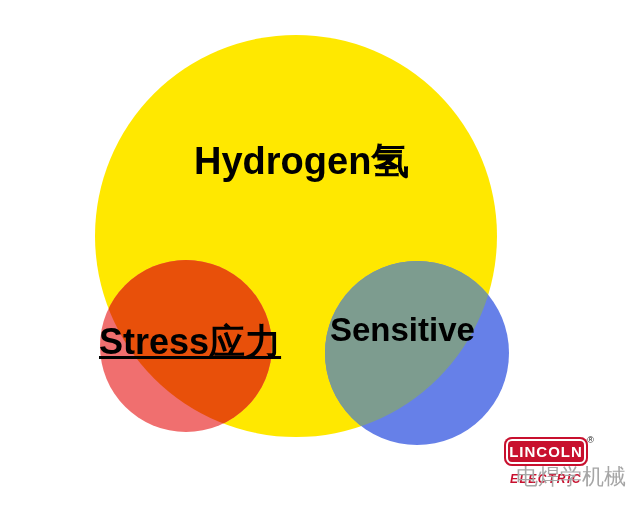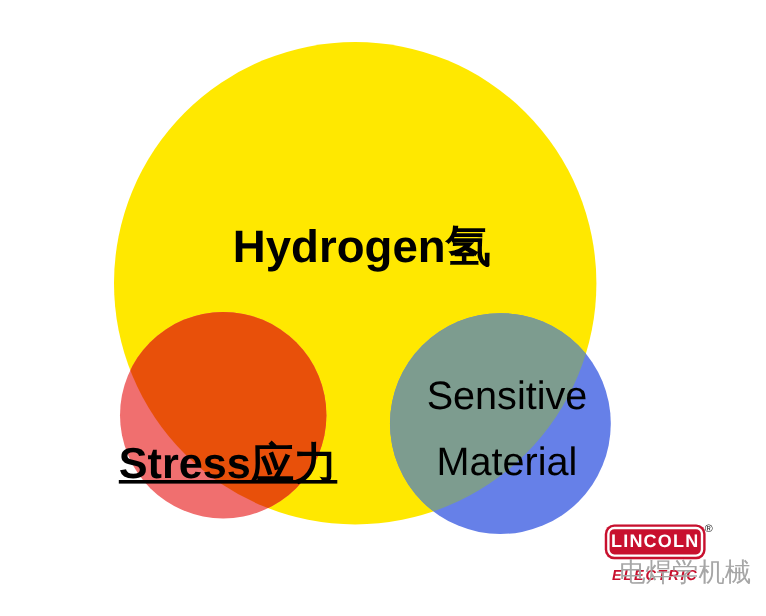--- a/index.html
+++ b/index.html
@@ -12,30 +12,28 @@
     font-family: "Liberation Sans", "DejaVu Sans", sans-serif;
   }
   .venn-svg { position: absolute; left: 0; top: 0; }
 
   .label {
     position: absolute;
     font-weight: bold;
     color: #000;
     white-space: nowrap;
     z-index: 2;
-    margin-top: 44px;
   }
   .label-hydrogen { left: 194px; top: 136px; font-size: 38px; }
   .label-stress   { left: 99px;  top: 318px; font-size: 36px; text-decoration: underline; }
 
   .label-block {
     position: absolute;
     left: 330px; top: 302px; width: 185px;
-    text-align: center;
-    font-weight: normal;
+    font-weight: bold;
     color: #000;
     z-index: 2;
   }
   .label-block .line { font-size: 33px; line-height: 55px; white-space: nowrap; }
   .label-block .line-cjk { letter-spacing: 3px; }
 
   .logo { position: absolute; left: 504px; top: 437px; width: 84px; z-index: 3; }
   .logo-badge {
     position: relative;
     height: 29px;
@@ -98,21 +96,20 @@
 
   <circle cx="417" cy="353" r="92" clip-path="url(#hydrogenClip)" fill="#7D9C8F"></circle>
 </svg>
 
 <div class="label label-hydrogen">Hydrogen氢</div>
 
 <div class="label label-stress">Stress应力</div>
 
 <div class="label-block">
   <div class="line">Sensitive</div>
-  <div class="line">Material</div>
 </div>
 
 <div class="logo">
   <div class="logo-badge">
     <span class="logo-brand">LINCOLN</span>
   </div>
   <span class="logo-reg">®</span>
   <div class="logo-electric">ELECTRIC</div>
 </div>
 

